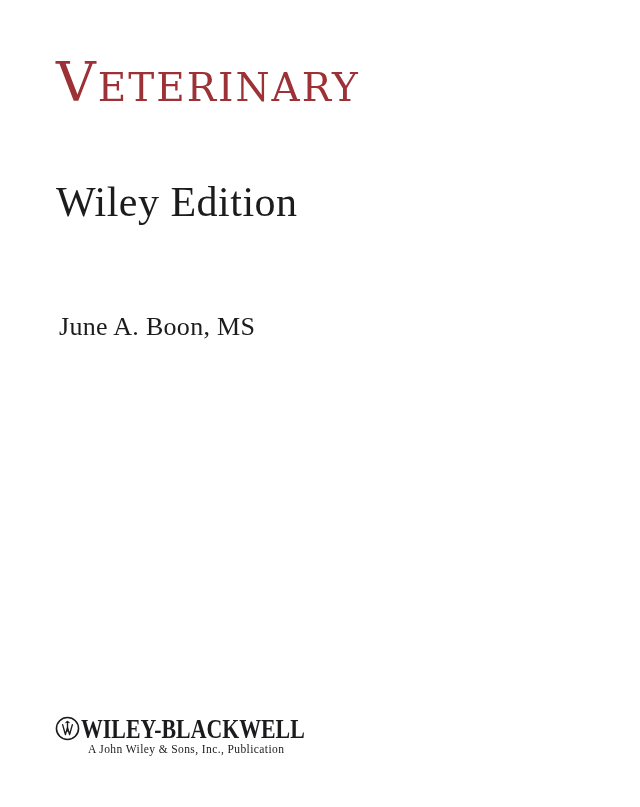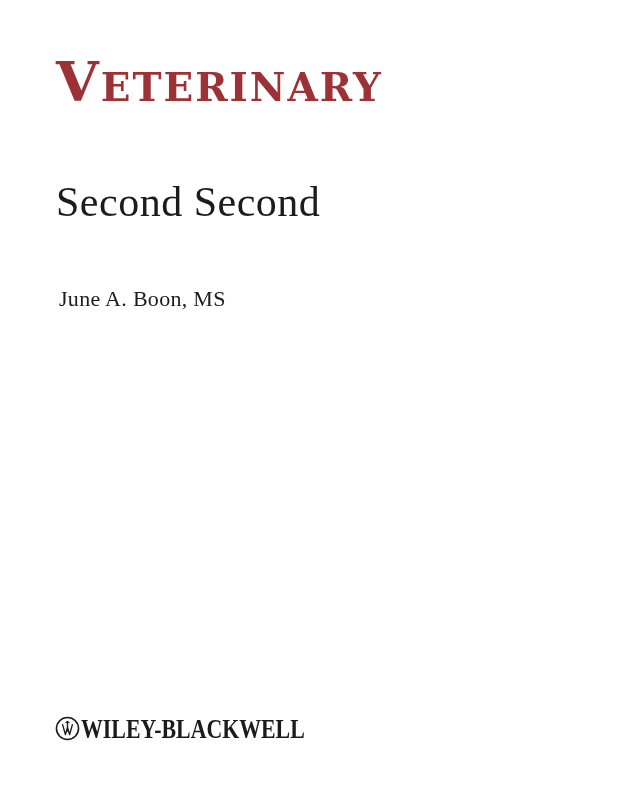--- a/index.html
+++ b/index.html
@@ -16,21 +16,21 @@
     font-family: "Liberation Serif", "DejaVu Serif", serif;
   }
 
   
   .book-title {
     position: absolute;
     left: 56px;
     top: 56px;
     margin: 0;
     font-family: "DejaVu Serif", "Liberation Serif", serif;
-    font-weight: bold;
+    font-weight: normal;
     font-variant: small-caps;
     font-size: 55px;
     line-height: 52px;
     letter-spacing: 2px;
     color: var(--title-color, #9C3136);
   }
   .title-line { display: block; white-space: nowrap; }
 
   
   .edition {
@@ -41,22 +41,22 @@
     line-height: 48px;
     letter-spacing: 0.5px;
     color: var(--text-color, #1c1c1c);
     white-space: nowrap;
   }
 
   
   .author {
     position: absolute;
     left: 59px;
-    top: 284px;
-    font-size: 22px;
+    top: 312px;
+    font-size: 26px;
     line-height: 30px;
     letter-spacing: 0.3px;
     color: var(--text-color, #1c1c1c);
     white-space: nowrap;
   }
 
   
   .publisher {
     position: absolute;
     left: 55px;
@@ -99,31 +99,32 @@
 </style>
 </head>
 <body>
 
 <div class="page">
 
   <h1 class="book-title">
     <span class="title-line">Veterinary</span>
   </h1>
 
-  <div class="edition">Second Second</div>
+  <div class="edition">Wiley Edition</div>
 
   <div class="author">June A. Boon, MS</div>
 
   <div class="publisher">
     <div class="logo-row">
       <span class="colophon">
         <svg width="25" height="25" viewBox="0 0 24 24" fill="none" stroke="#1b1b1d" stroke-width="1.3" stroke-linecap="round" stroke-linejoin="round">
           <circle cx="12" cy="12" r="10.6" stroke-width="1.5"></circle>
           <path d="M7.3 8.3 L10 17.8 L12 11.2 L14 17.8 L16.7 8.3"></path>
           <path d="M12 5.2 L12 14.5"></path>
           <path d="M10.4 6.4 Q12 4.9 13.6 6.4" stroke-width="1"></path>
         </svg>
       </span>
       <span class="wordmark">WILEY-BLACKWELL</span>
     </div>
+    <div class="tagline">A John Wiley &amp; Sons, Inc., Publication</div>
   </div>
 
 </div>
 
 </body></html>

